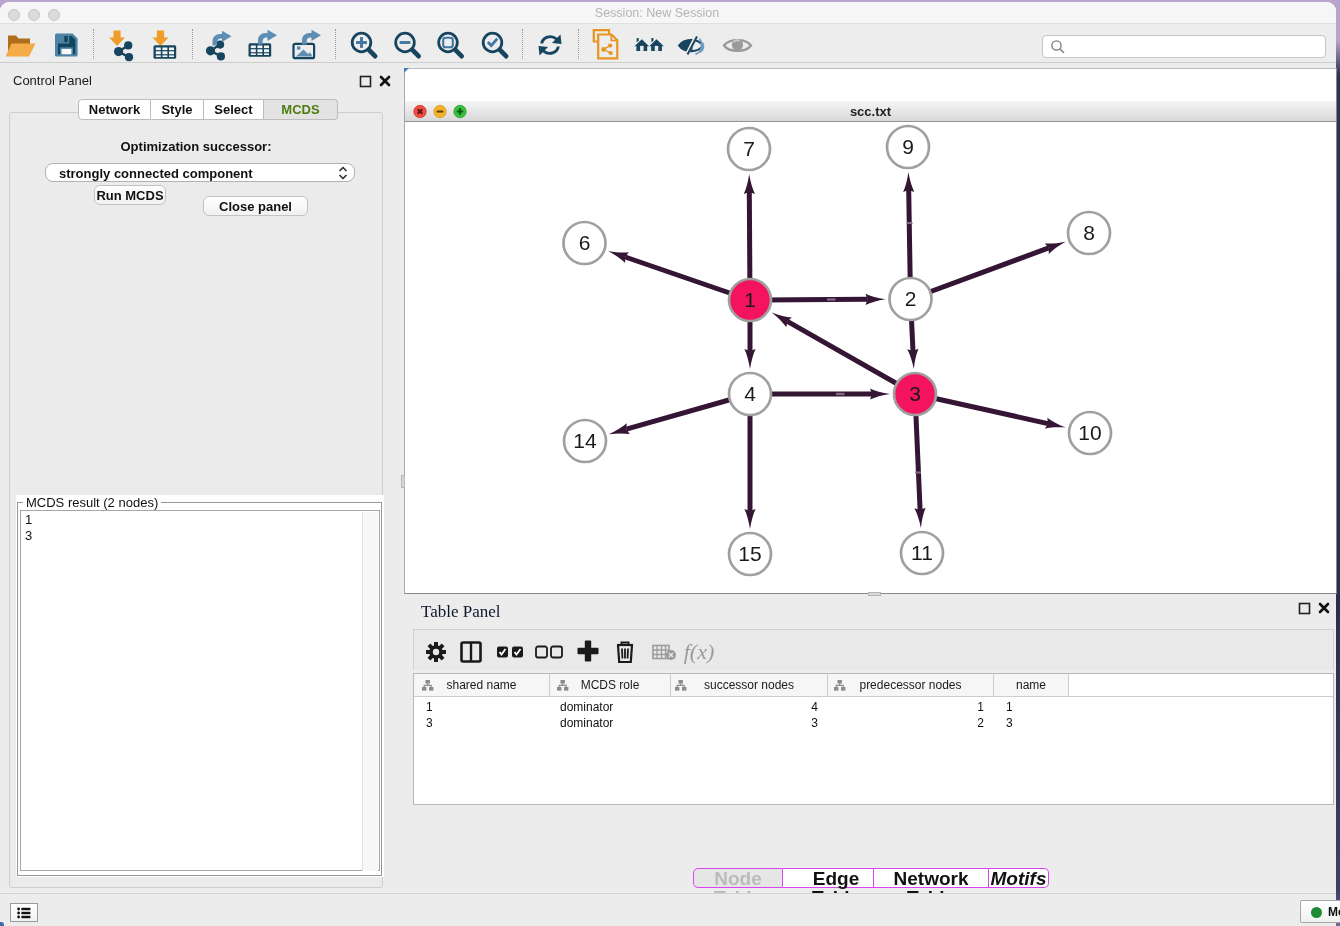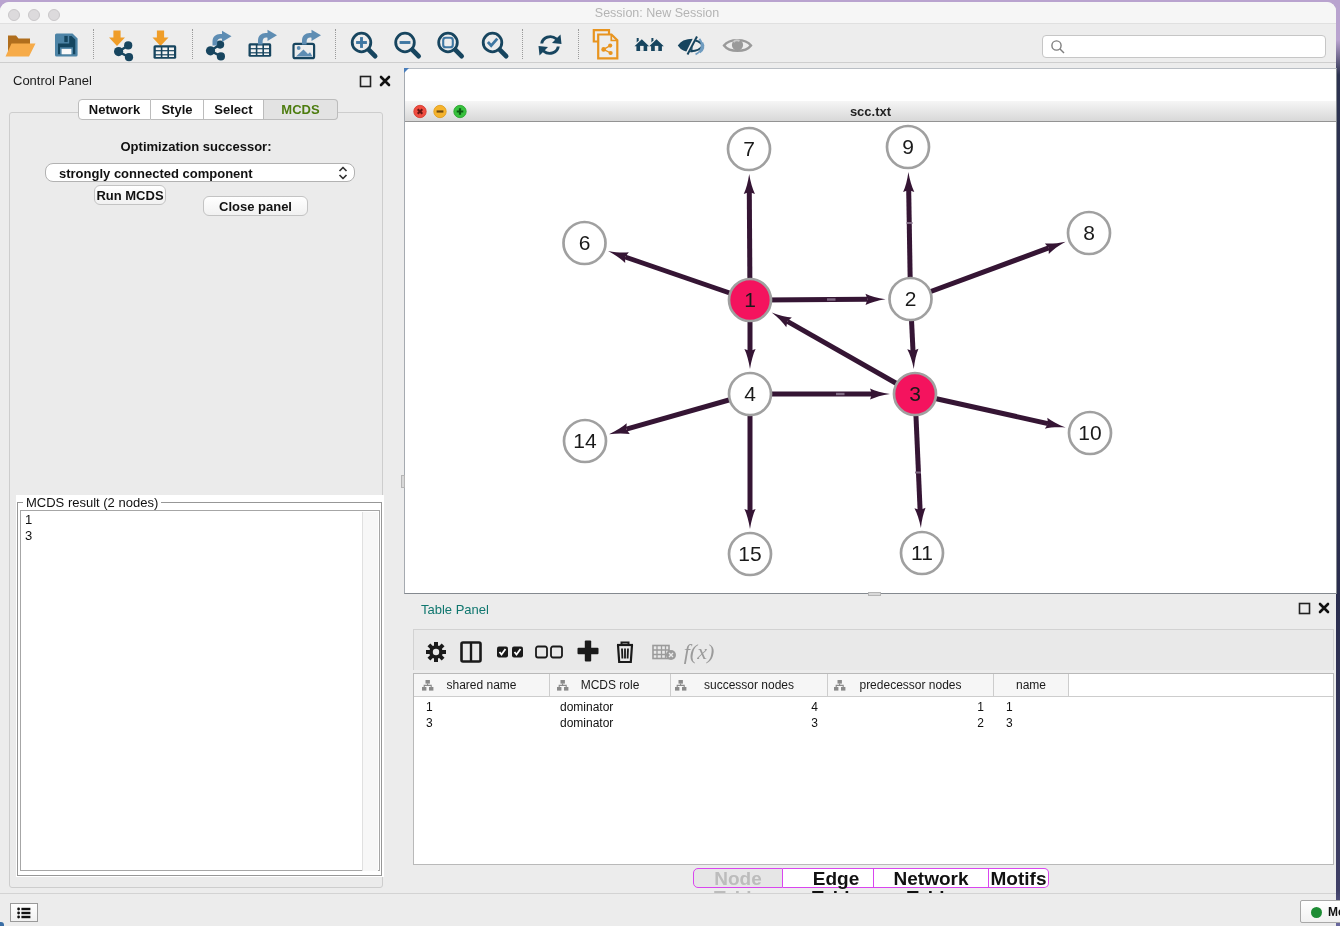--- a/index.html
+++ b/index.html
@@ -21,23 +21,23 @@
 #mcds-wrap { position:absolute; left:6px; top:382px; width:368px; height:382px; background:#fff; }
 #mcds-box { position:absolute; left:1px; top:7px; width:365px; height:374px; border:1px solid #979797; }
 #mcds-label { position:absolute; left:5px; top:-8px; background:#fff; padding:0 3px; font-size:13px; color:#111; }
 #mcds-white { position:absolute; left:2px; top:7px; width:360px; height:361px; background:#fff; border:1px solid #a6a6a6; }
 
 #nv { position:absolute; left:404px; top:66px; width:933px; height:526px; background:#fff; border:1px solid #84898f; border-top-color:#b9bec4; border-left-color:#a5aab0; }
 #nv-tb { position:absolute; left:0; top:0; width:100%; height:21px; background:linear-gradient(#f6f6f6,#d8d8d8); border-bottom:1px solid #939393;margin-top:32px; }
 #nv-title { position:absolute; top:3px; width:100%; text-align:center; font-size:13px; font-weight:bold; color:#222; }
 
 #tp { position:absolute; left:404px; top:597px; width:932px; height:294px; background:#ececec; }
-#tp-title { position:absolute; left:17px; top:3px; font-size:13px; color:#0f766e; }
+#tp-title { position:absolute; left:17px; top:3px; font-size:17px; color:#0f172a;font-family:Liberation Serif, serif; }
 #tp-toolbar { position:absolute; left:9px; top:30px; width:921px; height:41px; background:#e9e9e9; border:1px solid #d2d2d2; border-bottom:none; }
-#tp-table { position:absolute; left:9px; top:74px; width:921px; height:192px; background:#fff; border:1px solid #b9b9b9; }
+#tp-table { position:absolute; left:9px; top:74px; width:921px; height:132px; background:#fff; border:1px solid #b9b9b9; }
 .th { position:absolute; top:0; height:22px; border-right:1px solid #cdcdcd; font-size:12px; color:#1a1a1a; text-align:center; line-height:22px; background:#f6f6f6; }
 .td { position:absolute; font-size:12px; color:#111; height:17px; line-height:17px; }
 .btab { position:absolute; top:269px; height:20px; border:1px solid #d946ef; background:#fff; font-size:19px; font-weight:bold; color:#111; text-align:center; line-height:19px; }
 
 #status { position:absolute; left:0; top:891px; width:1336px; height:35px; background:#ececec; border-top:1px solid #d3d3d3; }
 </style>
 </head>
 <body>
 <div id="win">
   <div id="titlebar">
@@ -402,21 +402,21 @@
       <div class="td" style="left:592px;top:25px;">1</div>
       <div class="td" style="left:12px;top:41px;">3</div>
       <div class="td" style="left:146px;top:41px;">dominator</div>
       <div class="td" style="left:257px;top:41px;width:147px;text-align:right;">3</div>
       <div class="td" style="left:414px;top:41px;width:156px;text-align:right;">2</div>
       <div class="td" style="left:592px;top:41px;">3</div>
     </div>
     <div class="btab" style="left:289px;width:90px;border-radius:5px 0 0 5px;background:#e6e6e6;color:#bcbcbc;">Node Table</div>
     <div class="btab" style="left:379px;width:91px;border-left:none;padding-left:16px;">Edge Table</div>
     <div class="btab" style="left:470px;width:115px;border-left:none;">Network Table</div>
-    <div class="btab" style="left:585px;width:60px;border-left:none;border-radius:0 5px 5px 0;">Motifs</div>
+    <div class="btab" style="left:585px;width:60px;border-left:none;border-radius:0 5px 5px 0;font-style:italic;">Motifs</div>
   </div>
 
   <div id="status">
     <div class="btn" style="left:10px;top:9px;width:28px;height:19px;border-radius:0;border-color:#9a9a9a;">
       <svg width="14" height="12" viewBox="0 0 14 12" style="margin-top:3px">
         <circle cx="1.6" cy="2" r="1.4" fill="#111"></circle>
           <rect x="4.4" y="0.8" width="9" height="2.4" fill="#111"></rect>
         <circle cx="1.6" cy="6" r="1.4" fill="#111"></circle>
           <rect x="4.4" y="4.8" width="9" height="2.4" fill="#111"></rect>
         <circle cx="1.6" cy="10" r="1.4" fill="#111"></circle>

